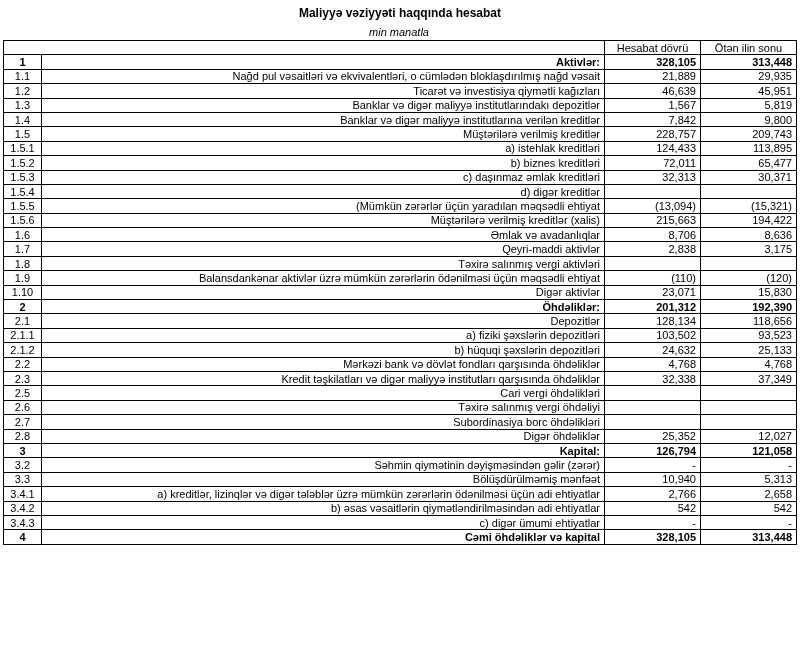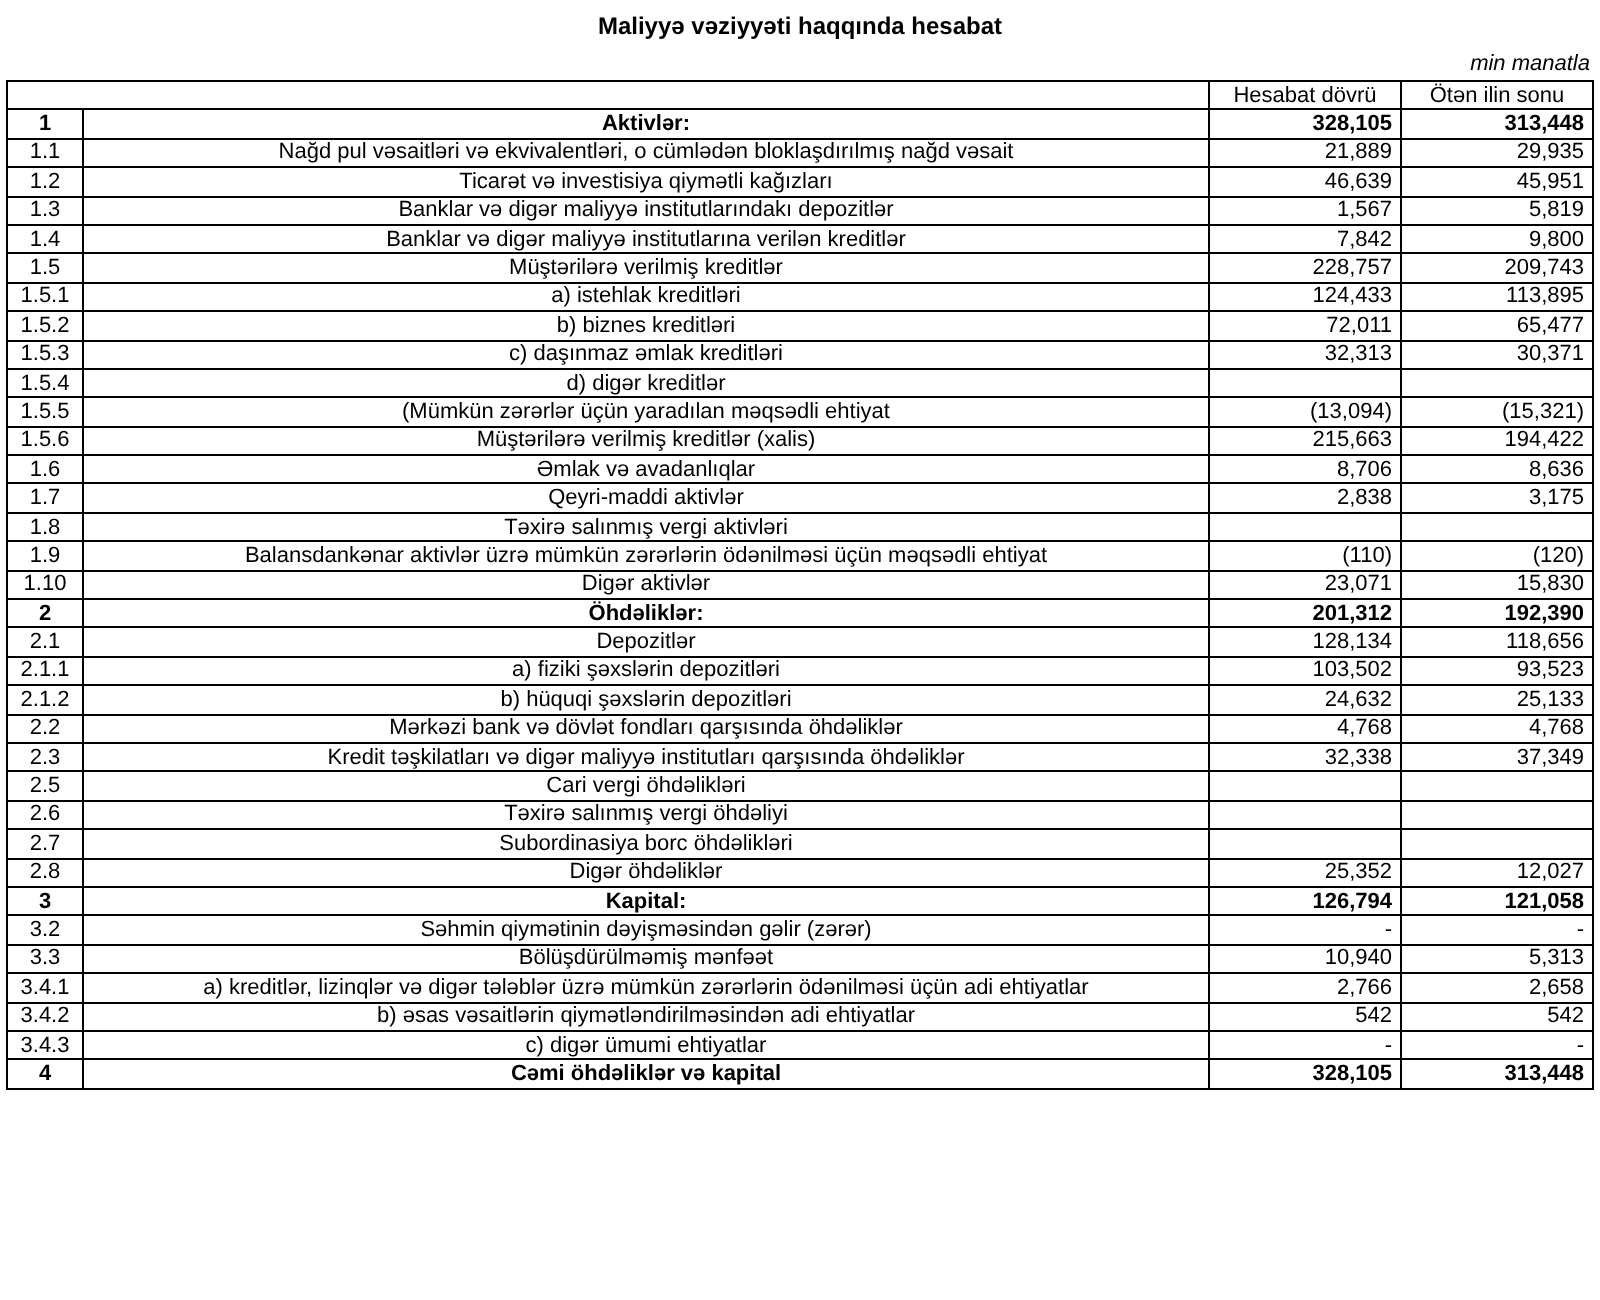--- a/index.html
+++ b/index.html
@@ -20,21 +20,21 @@
   }
   .report-title {
     font-size: 12px;
     font-weight: bold;
     text-align: center;
     margin: 4px 0 6px 0;
   }
   .unit-note {
     font-size: 11px;
     font-style: italic;
-    text-align: right;
+    text-align: center;
     margin: 0 2px 2px 0;
   }
   table.fin {
     width: 100%;
     border-collapse: collapse;
     table-layout: fixed;
     font-size: 11px;
     border-radius: 17px;
   }
   table.fin col.c-num { width: 38px; }
@@ -52,21 +52,21 @@
   th.spacer {
     border: none;
     background: #fff;
   }
   th.colhead {
     font-weight: bold;
     text-align: center;
     height: 16px;
   }
   td.num { text-align: center; }
-  td.label { text-align: center; }
+  td.label { text-align: right; }
   td.val { text-align: right; padding-right: 8px; }
   tr.bold td { font-weight: bold; }
 </style>
 </head>
 <body>
 
 <div class="page">
   <div class="report-title">Maliyyə vəziyyəti haqqında hesabat</div>
   <div class="unit-note">min manatla</div>
   <table class="fin">

